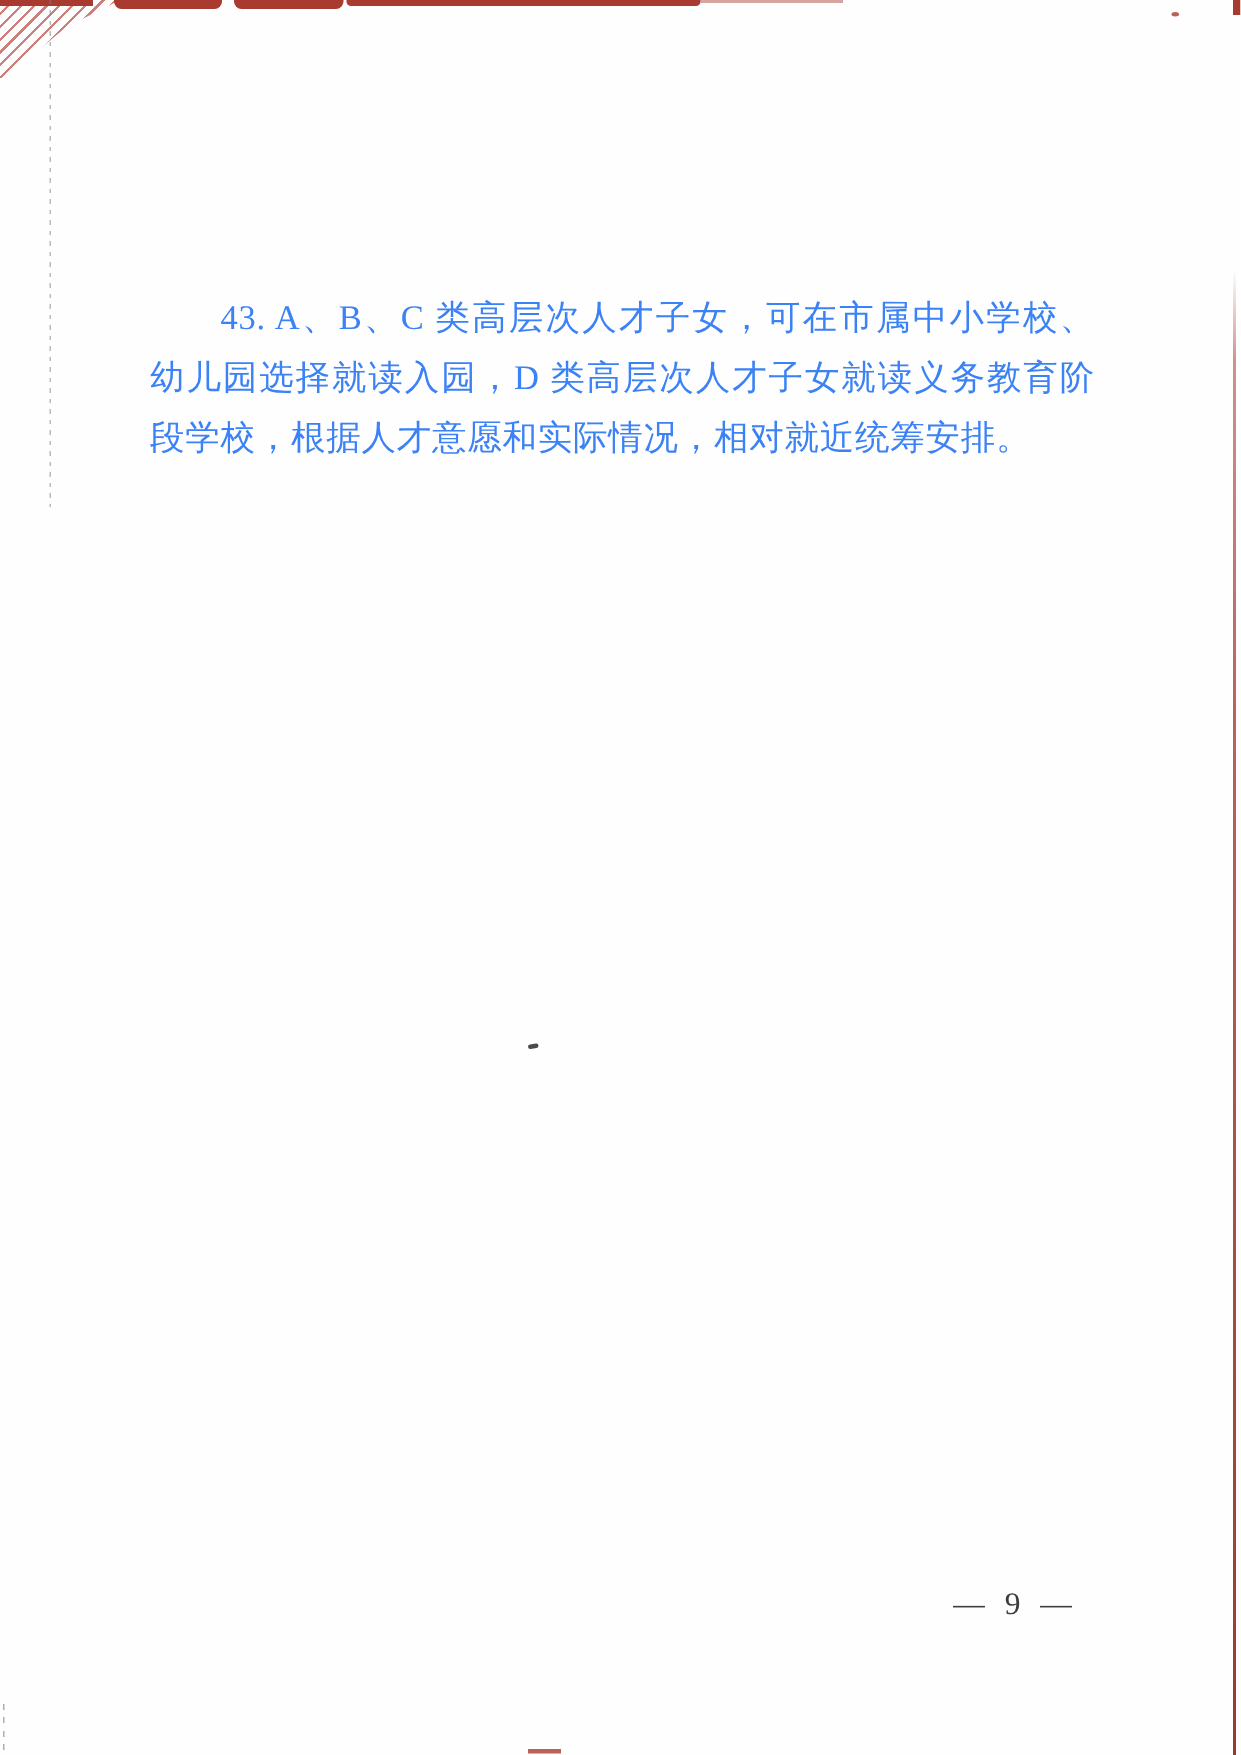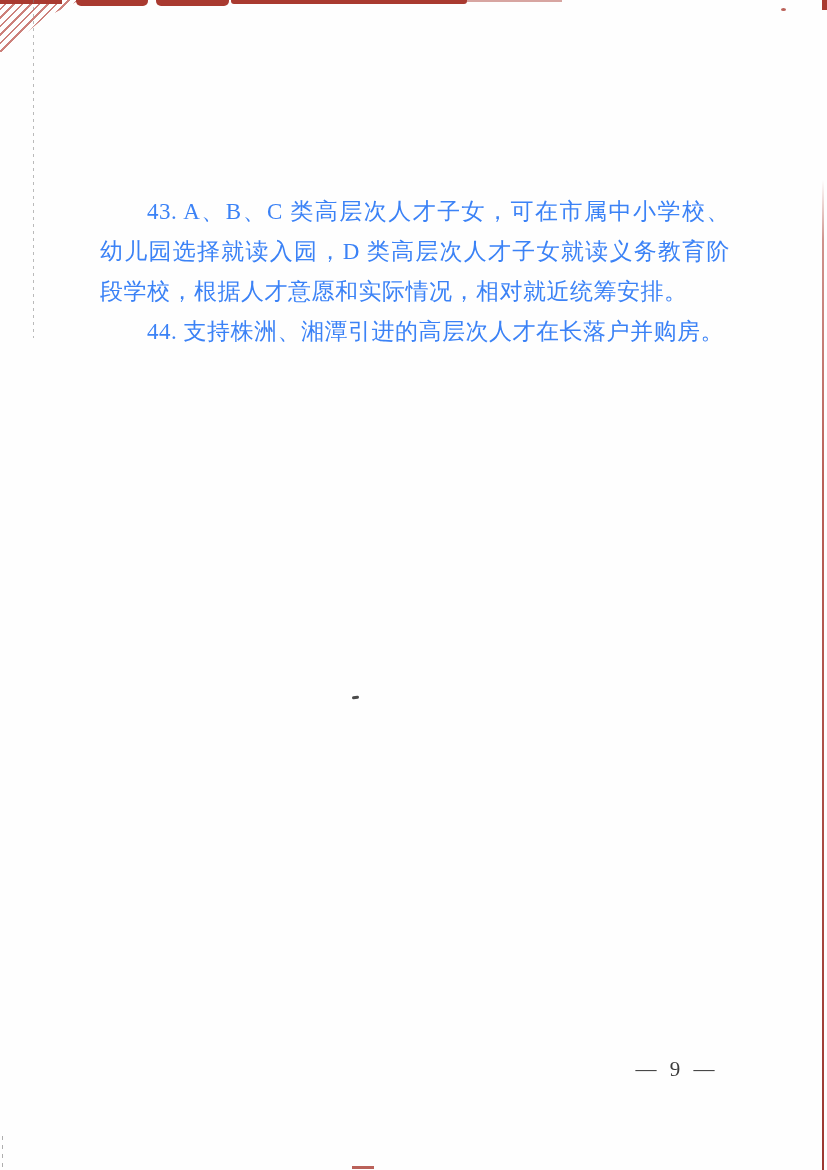--- a/index.html
+++ b/index.html
@@ -109,18 +109,17 @@
   <div class="corner-tick-right"></div>
   <div class="right-line"></div>
   <div class="bottom-tick"></div>
 
   <div class="left-fold-line"></div>
   <div class="bottom-left-dashes"></div>
   <div class="scan-speck"></div>
 
   <div class="content">
     <p>43. A、B、C 类高层次人才子女，可在市属中小学校、幼儿园选择就读入园，D 类高层次人才子女就读义务教育阶段学校，根据人才意愿和实际情况，相对就近统筹安排。</p>
-    <p>44. 支持株洲、湘潭引进的高层次人才在长落户并购房。</p>
   </div>
 
   <div class="page-number">— 9 —</div>
 
 </div>
 
 </body></html>

